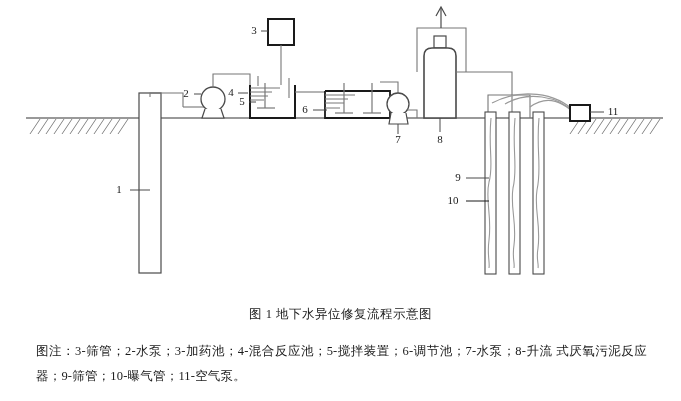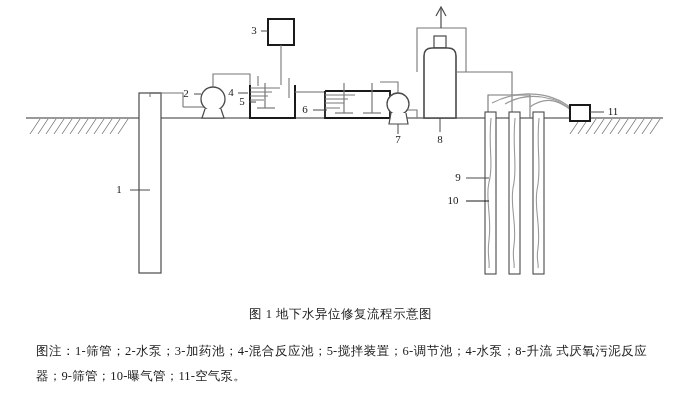--- a/index.html
+++ b/index.html
@@ -205,16 +205,16 @@
       <text class="label-text" x="453" y="201" text-anchor="middle" dominant-baseline="middle">10</text>
       <text class="label-text" x="613" y="112" text-anchor="middle" dominant-baseline="middle">11</text>
     </g>
 
   </svg>
 </div>
 
 <div id="caption-block">
   <p id="figure-title">图 1  地下水异位修复流程示意图</p>
   <p id="caption-note">
-    <span>图注：1-筛管；2-水泵；3-加药池；4-混合反应池；5-搅拌装置；6-调节池；4-水泵；8-升流</span>
+    <span>图注：3-筛管；2-水泵；3-加药池；4-混合反应池；5-搅拌装置；6-调节池；7-水泵；8-升流</span>
     <span>式厌氧污泥反应器；9-筛管；10-曝气管；11-空气泵。</span>
   </p>
 </div>
 
 </body></html>

